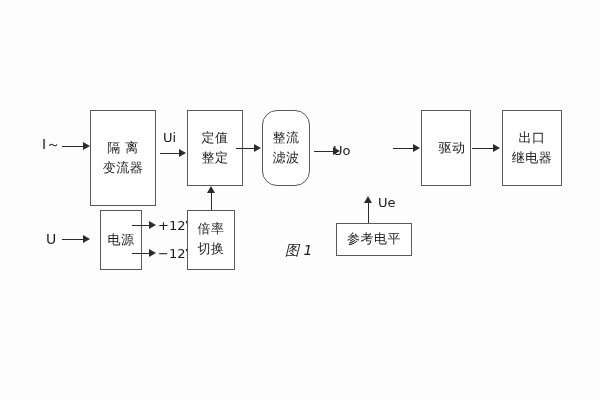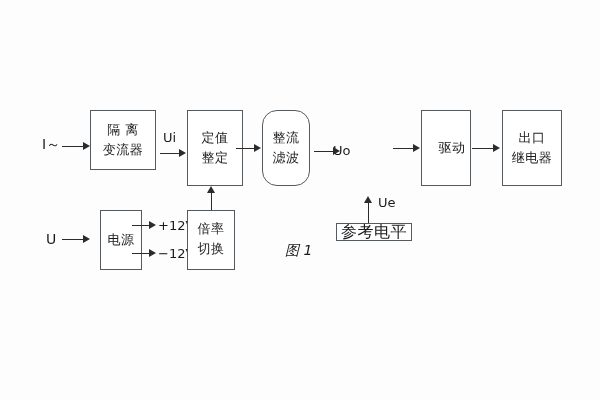--- a/index.html
+++ b/index.html
@@ -82,21 +82,21 @@
 </style>
 </head>
 <body>
 
 <div id="canvas">
 
   <div class="label big" style="left:42px; top:137px;">I～</div>
   <div class="hline" style="left:62px; top:146px; width:22px;"></div>
   <div class="ar-r" style="left:83px; top:141.5px;"></div>
 
-  <div class="node" style="left:90px; top:110px; width:66px; height:60px;">
+  <div class="node" style="left:90px; top:110px; width:66px; height:96px;">
     <span class="line">隔 离</span>
     <span class="line">变流器</span>
   </div>
 
   <div class="label" style="left:163px; top:131px;">Ui</div>
   <div class="hline" style="left:160px; top:153px; width:20px;"></div>
   <div class="ar-r" style="left:179px; top:148.5px;"></div>
 
   <div class="node" style="left:187px; top:110px; width:56px; height:76px;">
     <span class="line">定值</span>
@@ -148,21 +148,21 @@
   <div class="label" style="left:158px; top:247px;">−12V</div>
 
   <div class="node" style="left:187px; top:210px; width:48px; height:60px;font-family:Liberation Mono, monospace;">
     <span class="line">倍率</span>
     <span class="line">切换</span>
   </div>
 
   <div class="vline" style="left:211px; top:192px; height:18px;"></div>
   <div class="ar-u" style="left:206.5px; top:186px;"></div>
 
-  <div class="node" style="left:336px; top:223px; width:76px; height:18px; font-size:16px;">
+  <div class="node" style="left:336px; top:223px; width:76px; height:33px; font-size:13px;">
     <span class="line">参考电平</span>
   </div>
 
   <div class="vline" style="left:368px; top:202px; height:21px;"></div>
   <div class="ar-u" style="left:363.5px; top:196px;"></div>
   <div class="label" style="left:378px; top:196px;">Ue</div>
 
   <div class="label big" style="left:285px; top:243px;font-style:italic;">图 1</div>
 
 </div>

